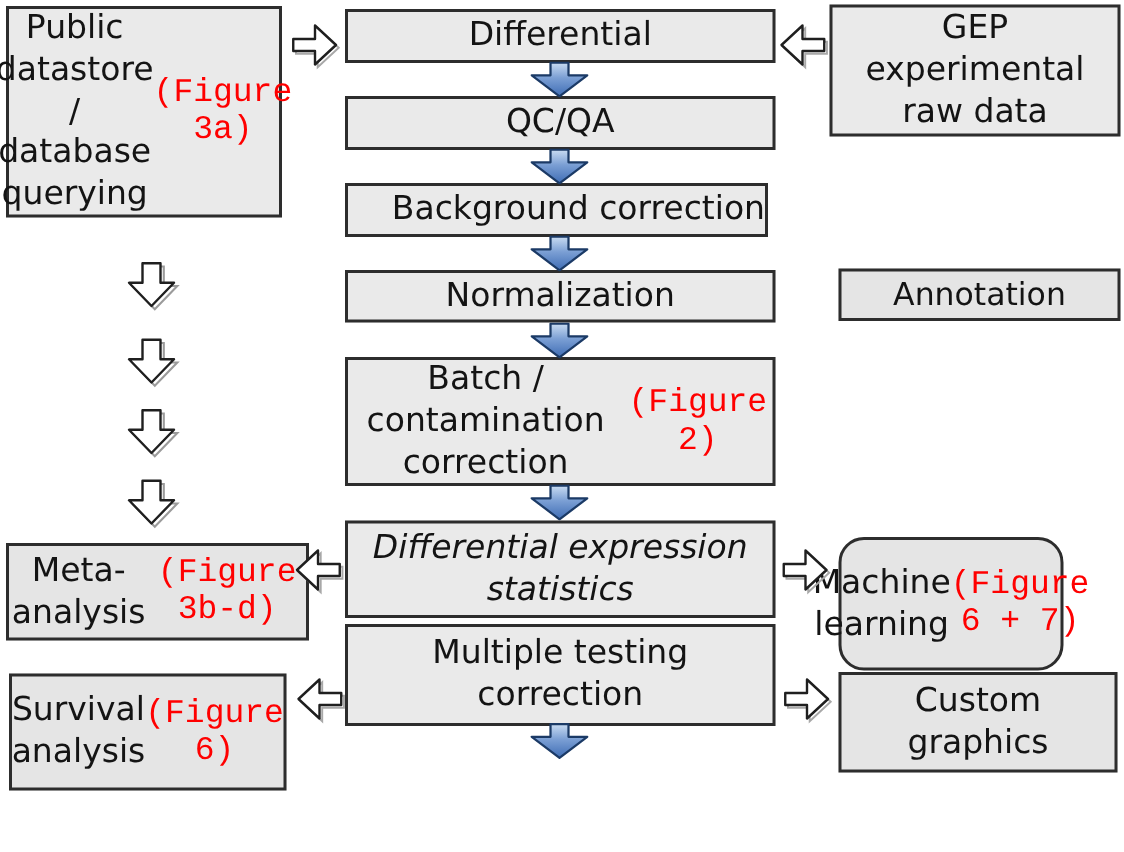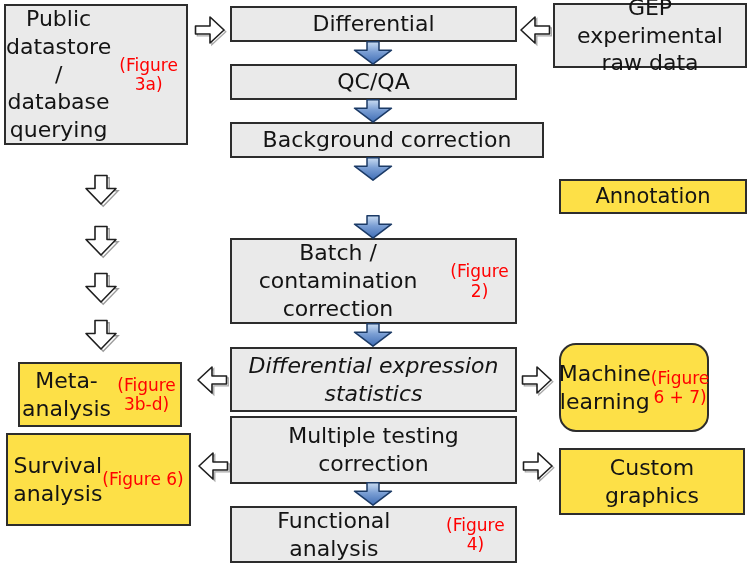--- a/index.html
+++ b/index.html
@@ -6,46 +6,46 @@
   .canvas{
     position:relative;width:749px;height:568px;background:#ffffff;
     font-family:"DejaVu Sans","Liberation Sans",sans-serif;overflow:hidden;
   }
   .box{
     position:absolute;box-sizing:border-box;border:2px solid #2d2d2d;
     display:flex;flex-direction:row;align-items:center;justify-content:center;
     text-align:center;color:#141414;
   }
   .gray{background:#eaeaea;}
-  .yellow{background:#fde047;}
+  .yellow{background:#e5e5e5;}
   .label{font-size:22px;line-height:1.27;white-space:pre-line;letter-spacing:0px;}
   .label-sm{font-size:21px;line-height:1.22;white-space:pre-line;}
-  .fig{font-size:17px;line-height:1.12;color:#ff0000;white-space:pre-line;margin-top:1px;}
+  .fig{font-size:22px;line-height:1.12;color:#ff0000;white-space:pre-line;margin-top:1px;font-family:Liberation Mono, monospace;}
   .arrow{position:absolute;}
   .arrow svg{display:block;}
 
   
   #box-public{left:4px;top:4px;width:184px;height:141px;}
-  #box-meta{left:18px;top:362px;width:164px;height:65px;}
-  #box-survival{left:6px;top:433px;width:185px;height:93px;}
+  #box-meta{left:4px;top:362px;width:202px;height:65px;}
+  #box-survival{left:6px;top:449px;width:185px;height:78px;}
 
   
   #box-preprocessing{left:230px;top:6px;width:287px;height:36px;}
   #box-qcqa{left:230px;top:64px;width:287px;height:36px;}
-  #box-background{left:230px;top:122px;width:314px;height:36px;}
+  #box-background{left:230px;top:122px;width:282px;height:36px;justify-content:flex-end;}
   #box-normalization{left:230px;top:180px;width:287px;height:35px;}
   #box-batch{left:230px;top:238px;width:287px;height:86px;}
   #box-diffexpr{left:230px;top:347px;width:287px;height:65px;font-style:italic;}
   #box-multtest{left:230px;top:416px;width:287px;height:68px;justify-content:center;}
   #box-functional{left:230px;top:506px;width:287px;height:57px;}
 
   
-  #box-gep{left:553px;top:3px;width:194px;height:65px;}
+  #box-gep{left:553px;top:3px;width:194px;height:88px;}
   #box-annotation{left:559px;top:179px;width:188px;height:35px;}
-  #box-machine{left:559px;top:343px;width:150px;height:89px;border-radius:17px;}
+  #box-machine{left:559px;top:358px;width:150px;height:89px;border-radius:17px;}
   #box-custom{left:559px;top:448px;width:186px;height:67px;justify-content:center;}
 
   
   #fa1{left:353px;top:41px;}  #fa2{left:353px;top:99px;}
   #fa3{left:353px;top:157px;} #fa4{left:353px;top:215px;}
   #fa5{left:353px;top:323px;} #fa6{left:353px;top:482px;}
 
   
   #da1{left:84px;top:174px;} #da2{left:84px;top:225px;}
   #da3{left:84px;top:272px;} #da4{left:84px;top:319px;}
@@ -94,37 +94,36 @@
 
   <div class="box gray" id="box-preprocessing">
     <span class="label">Differential</span>
   </div>
   <div class="box gray" id="box-qcqa">
     <span class="label">QC/QA</span>
   </div>
   <div class="box gray" id="box-background">
     <span class="label">Background correction</span>
   </div>
+  <div class="box gray" id="box-normalization">
+    <span class="label">Normalization</span>
+  </div>
   <div class="box gray" id="box-batch">
     <span class="label">Batch / contamination
 correction</span>
     <span class="fig">(Figure 2)</span>
   </div>
   <div class="box gray" id="box-diffexpr">
     <span class="label">Differential expression
 statistics</span>
   </div>
   <div class="box gray" id="box-multtest">
     <span class="label">Multiple testing
 correction</span>
   </div>
-  <div class="box gray" id="box-functional">
-    <span class="label">Functional analysis</span>
-    <span class="fig">(Figure 4)</span>
-  </div>
 
   <div class="box gray" id="box-gep">
     <span class="label">GEP
 experimental
 raw data</span>
   </div>
   <div class="box yellow" id="box-annotation">
     <span class="label-sm">Annotation</span>
   </div>
   <div class="box yellow" id="box-machine">

